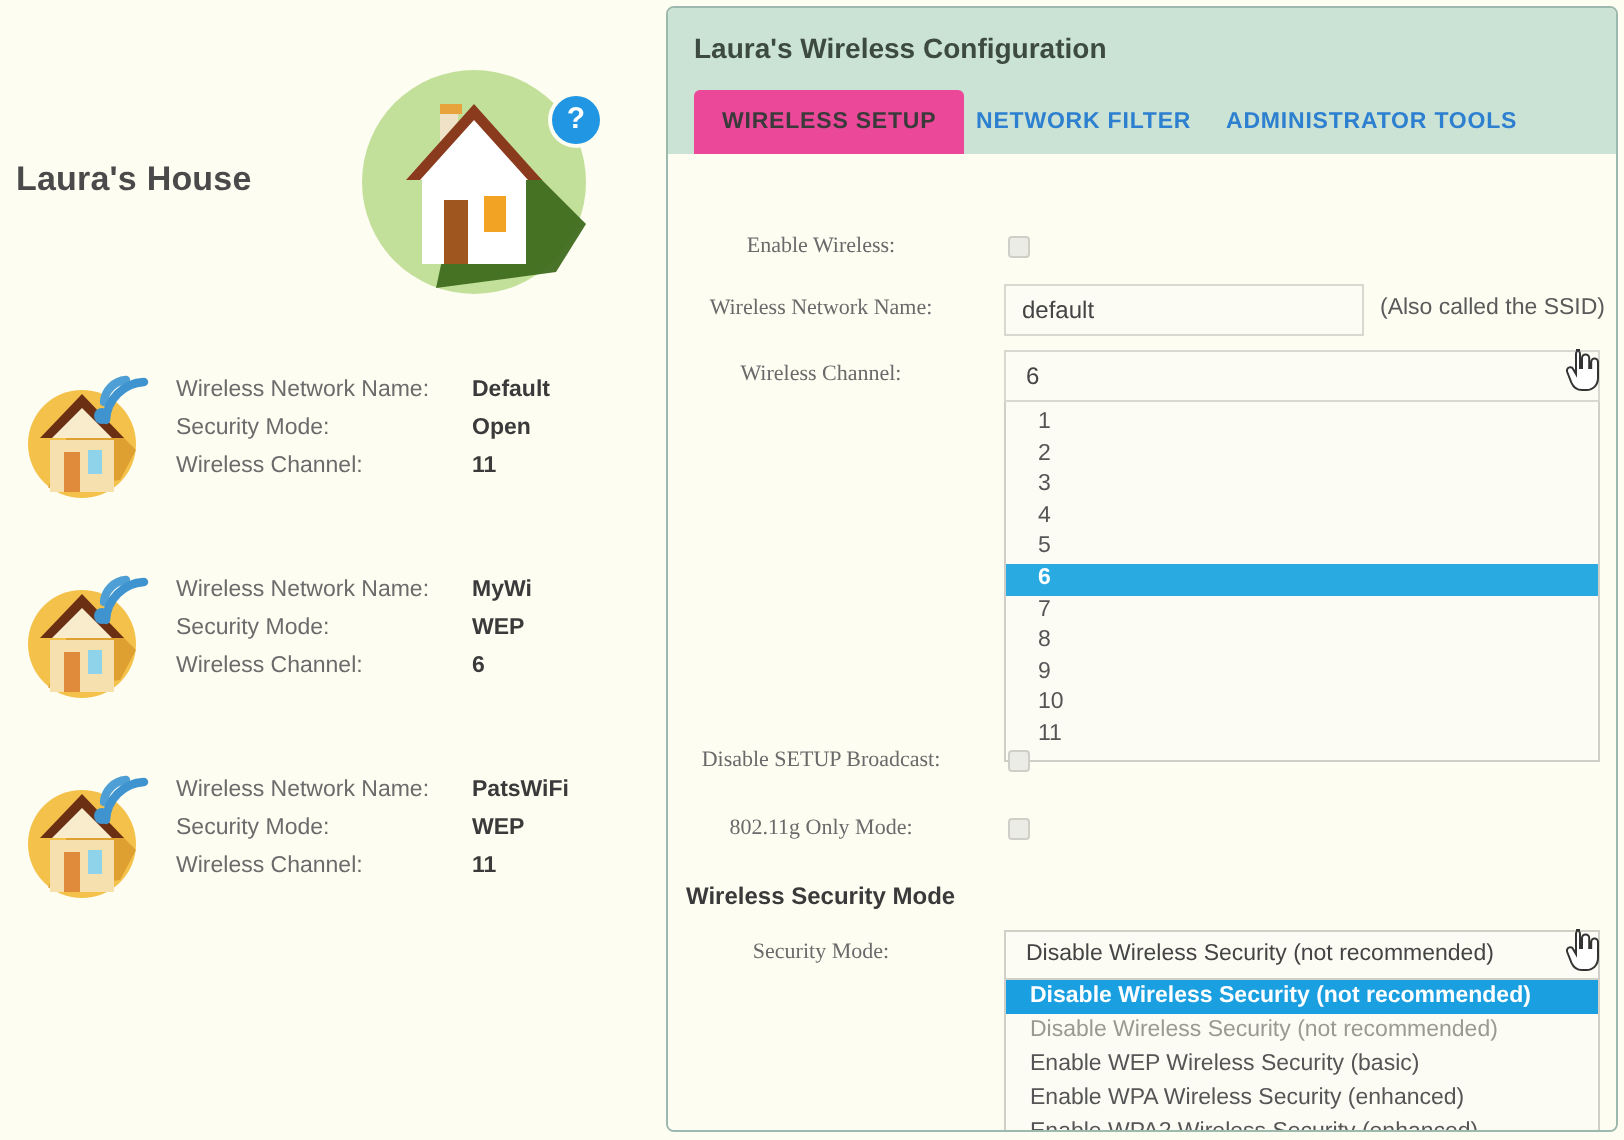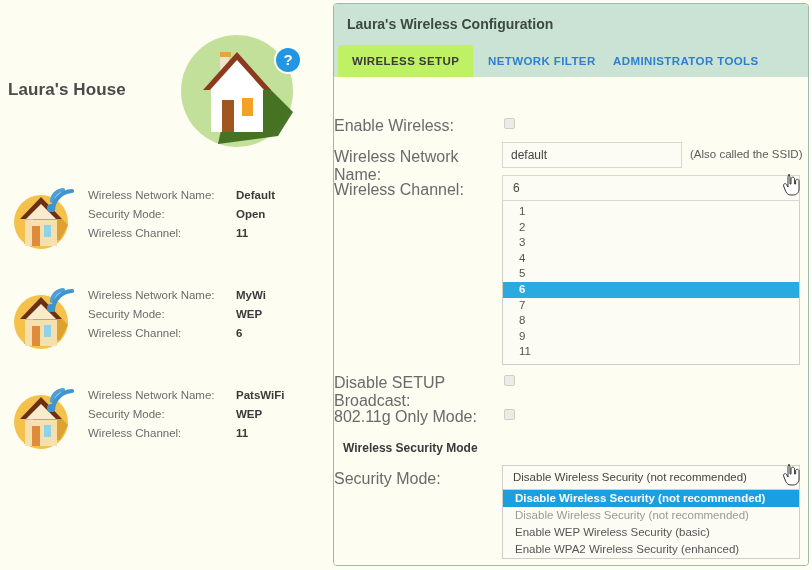--- a/index.html
+++ b/index.html
@@ -58,34 +58,34 @@
   }
   #tabbar{
     position:absolute;left:0;top:41px;width:100%;height:32px;
     background:#cbe3d5;
   }
   .tab{
     position:absolute;top:0;height:32px;line-height:32px;
     font-size:11.5px;font-weight:bold;letter-spacing:.4px;
     padding:0 14px;box-sizing:border-box;white-space:nowrap;
   }
-  .tab.active{left:4px;background:#bef264;color:#3a3a3a;border-radius:3px 3px 0 0;}
+  .tab.active{left:13px;background:#ec4899;color:#3a3a3a;border-radius:3px 3px 0 0;}
   .tab.inactive{color:#2d7fd0;text-align:center;}
   #tab-network{left:140px;}
   #tab-admin{left:265px;}
 
   #panel-body{
     position:absolute;left:0;top:73px;width:100%;height:489px;
     background:#fdfdf2;
   }
   .section-title{
     position:absolute;font-size:12px;font-weight:bold;color:#3a3a3a;
   }
   .field-label{
-    position:absolute;font-size:16px;color:#6a6a6a;text-align:left;
+    position:absolute;font-size:11px;color:#6a6a6a;text-align:center;font-family:Liberation Serif, serif;
   }
   .txt-input{
     position:absolute;box-sizing:border-box;
     border:1px solid #d8d8d0;background:#fcfcf5;
     font-size:12px;color:#444;
     padding:0 8px;line-height:24px;height:26px;
   }
   .chk{
     position:absolute;width:11px;height:11px;box-sizing:border-box;
     border:1px solid #cfcfc8;background:#ecece6;border-radius:2px;
@@ -269,20 +269,21 @@
     <div id="channel-list">
         <div class="opt">1</div>
         <div class="opt">2</div>
         <div class="opt">3</div>
         <div class="opt">4</div>
         <div class="opt">5</div>
         <div class="opt sel">6</div>
         <div class="opt">7</div>
         <div class="opt">8</div>
         <div class="opt">9</div>
+        <div class="opt">10</div>
         <div class="opt">11</div>
       </div>
 
     <svg class="cursor-hand" style="left:447px;top:96px;" viewBox="0 0 20 24">
       <path d="M7 2 c1.2 0 2 .9 2 2 v7 h1 V6 c0-1 .8-1.8 1.8-1.8 s1.8.8 1.8 1.8 v5 h1 V8 c0-1 .8-1.7 1.7-1.7 S18 7 18 8 v8 c0 3.5-2.4 6-5.8 6 H10 c-2.6 0-4.3-1.4-5.3-3.7 L2.6 13 c-.4-1 .1-2 1.1-2.3 c.8-.2 1.5.1 1.9.9 L7 14 V4 c0-1.1 .8-2 2-2 z" fill="#fff" stroke="#333" stroke-width="1"></path>
     </svg>
 
     <div class="field-label" style="left:0px;top:297px;width:153px;">Disable SETUP Broadcast:</div>
     <div class="chk" style="left:170px;top:298px;"></div>
 
@@ -292,20 +293,21 @@
     <div class="section-title" style="left:9px;top:364px;">Wireless Security Mode</div>
 
     <div class="field-label" style="left:0px;top:393px;width:153px;">Security Mode:</div>
     <div id="sec-box">
       <div id="sec-value">Disable Wireless Security (not recommended)</div>
     </div>
     <div id="sec-list">
         <div class="opt sel">Disable Wireless Security (not recommended)</div>
         <div class="opt dim">Disable Wireless Security (not recommended)</div>
         <div class="opt">Enable WEP Wireless Security (basic)</div>
+        <div class="opt">Enable WPA Wireless Security (enhanced)</div>
         <div class="opt">Enable WPA2 Wireless Security (enhanced)</div>
       </div>
 
     <svg class="cursor-hand" style="left:447px;top:386px;" viewBox="0 0 20 24">
       <path d="M7 2 c1.2 0 2 .9 2 2 v7 h1 V6 c0-1 .8-1.8 1.8-1.8 s1.8.8 1.8 1.8 v5 h1 V8 c0-1 .8-1.7 1.7-1.7 S18 7 18 8 v8 c0 3.5-2.4 6-5.8 6 H10 c-2.6 0-4.3-1.4-5.3-3.7 L2.6 13 c-.4-1 .1-2 1.1-2.3 c.8-.2 1.5.1 1.9.9 L7 14 V4 c0-1.1 .8-2 2-2 z" fill="#fff" stroke="#333" stroke-width="1"></path>
     </svg>
 
   </div>
 </div>
 

